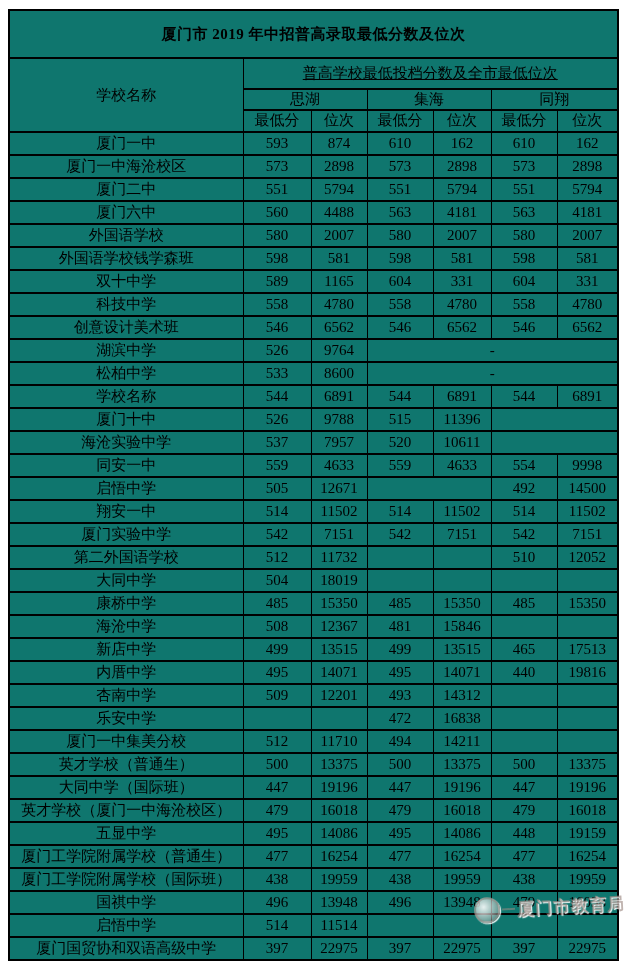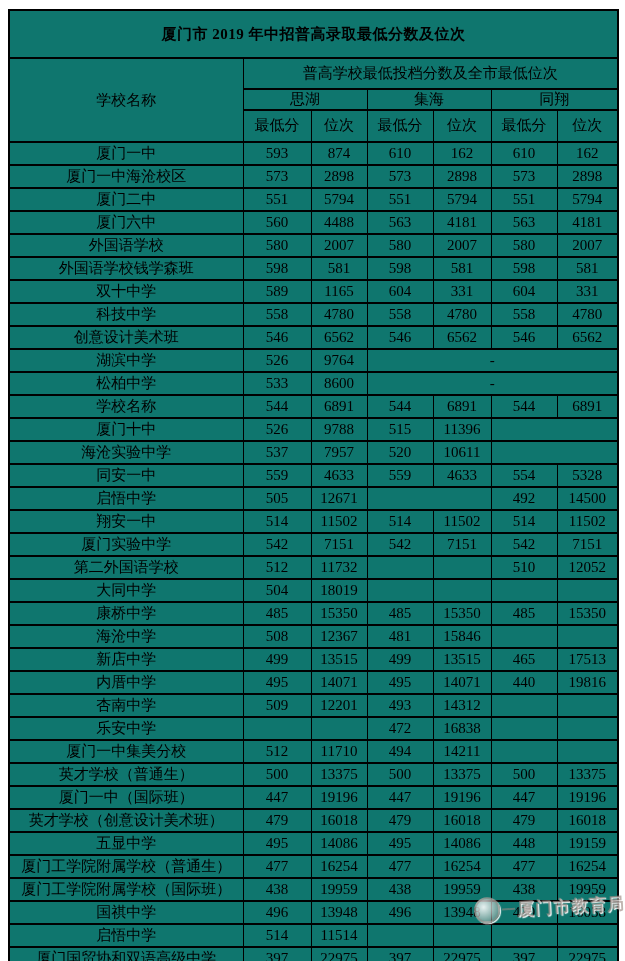--- a/index.html
+++ b/index.html
@@ -32,23 +32,23 @@
     white-space:nowrap;
   }
   table.score{border:2px solid #000;}
   td.title-cell{
     height:48px;
     font-size:20px;
     font-weight:bold;
     letter-spacing:0.5px;
   }
   td.school-col-head{font-size:16px;}
-  td.group-head{height:31px;font-size:16px;}
+  td.group-head{height:31px;font-size:16px;text-decoration:underline;}
   td.district-head{height:20px;font-size:16px;}
-  td.sub-head{height:32px;font-size:15px;margin-top:12px;}
+  td.sub-head{height:22px;font-size:15px;margin-top:12px;}
   tbody td{height:23px;}
   tbody td.school{font-size:15px;}
   .watermark{
     position:absolute;
     left:474px;top:894px;
     display:flex;
     align-items:center;
     gap:2px;
     transform:rotate(-3deg);
     z-index:5;
@@ -230,21 +230,21 @@
           <td>10611</td>
           <td colspan="2"></td>
         </tr>
         <tr>
           <td class="school">同安一中</td>
           <td>559</td>
           <td>4633</td>
           <td>559</td>
           <td>4633</td>
           <td>554</td>
-          <td>5328</td>
+          <td>9998</td>
         </tr>
         <tr>
           <td class="school">启悟中学</td>
           <td>505</td>
           <td>12671</td>
           <td colspan="2"></td>
           <td>492</td>
           <td>14500</td>
         </tr>
         <tr>
@@ -349,30 +349,30 @@
         <tr>
           <td class="school">英才学校（普通生）</td>
           <td>500</td>
           <td>13375</td>
           <td>500</td>
           <td>13375</td>
           <td>500</td>
           <td>13375</td>
         </tr>
         <tr>
-          <td class="school">厦门一中（国际班）</td>
+          <td class="school">大同中学（国际班）</td>
           <td>447</td>
           <td>19196</td>
           <td>447</td>
           <td>19196</td>
           <td>447</td>
           <td>19196</td>
         </tr>
         <tr>
-          <td class="school">英才学校（创意设计美术班）</td>
+          <td class="school">英才学校（厦门一中海沧校区）</td>
           <td>479</td>
           <td>16018</td>
           <td>479</td>
           <td>16018</td>
           <td>479</td>
           <td>16018</td>
         </tr>
         <tr>
           <td class="school">五显中学</td>
           <td>495</td>

